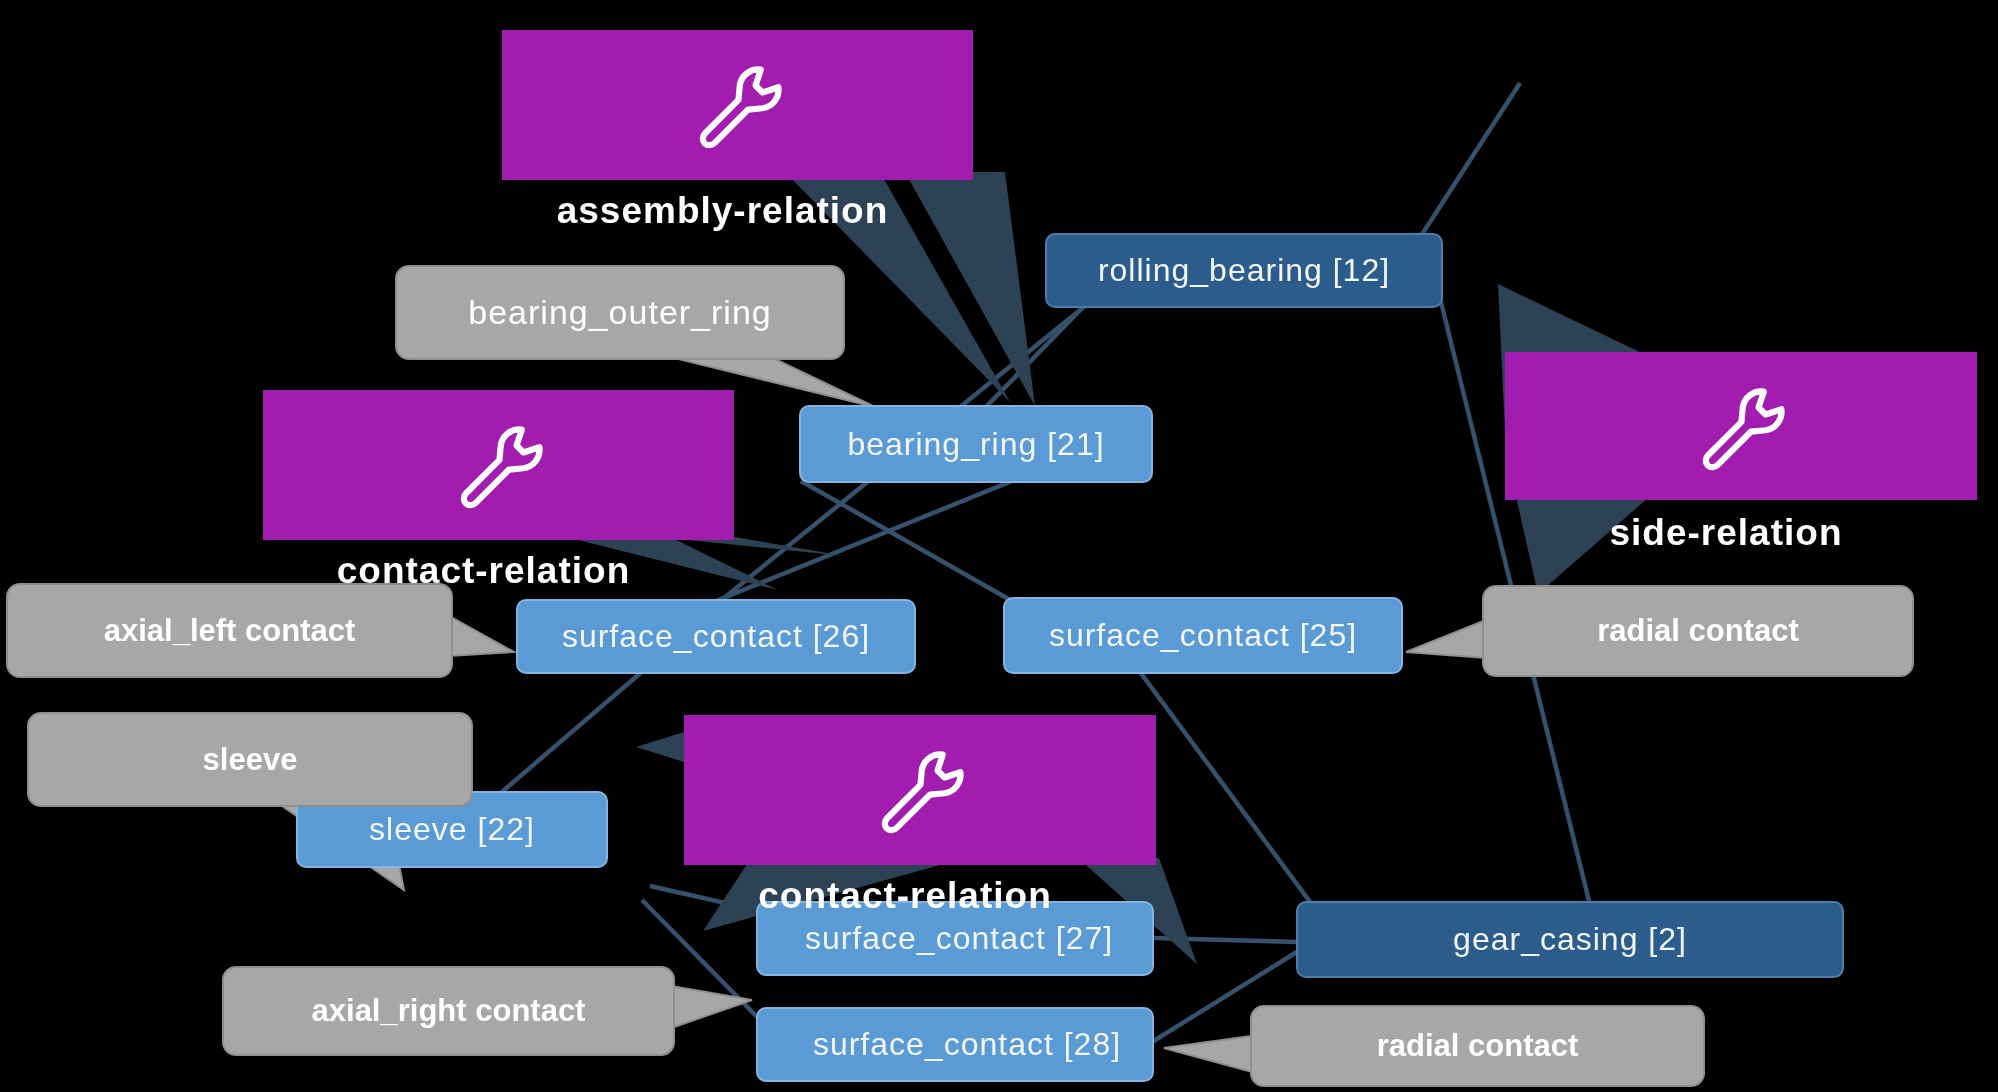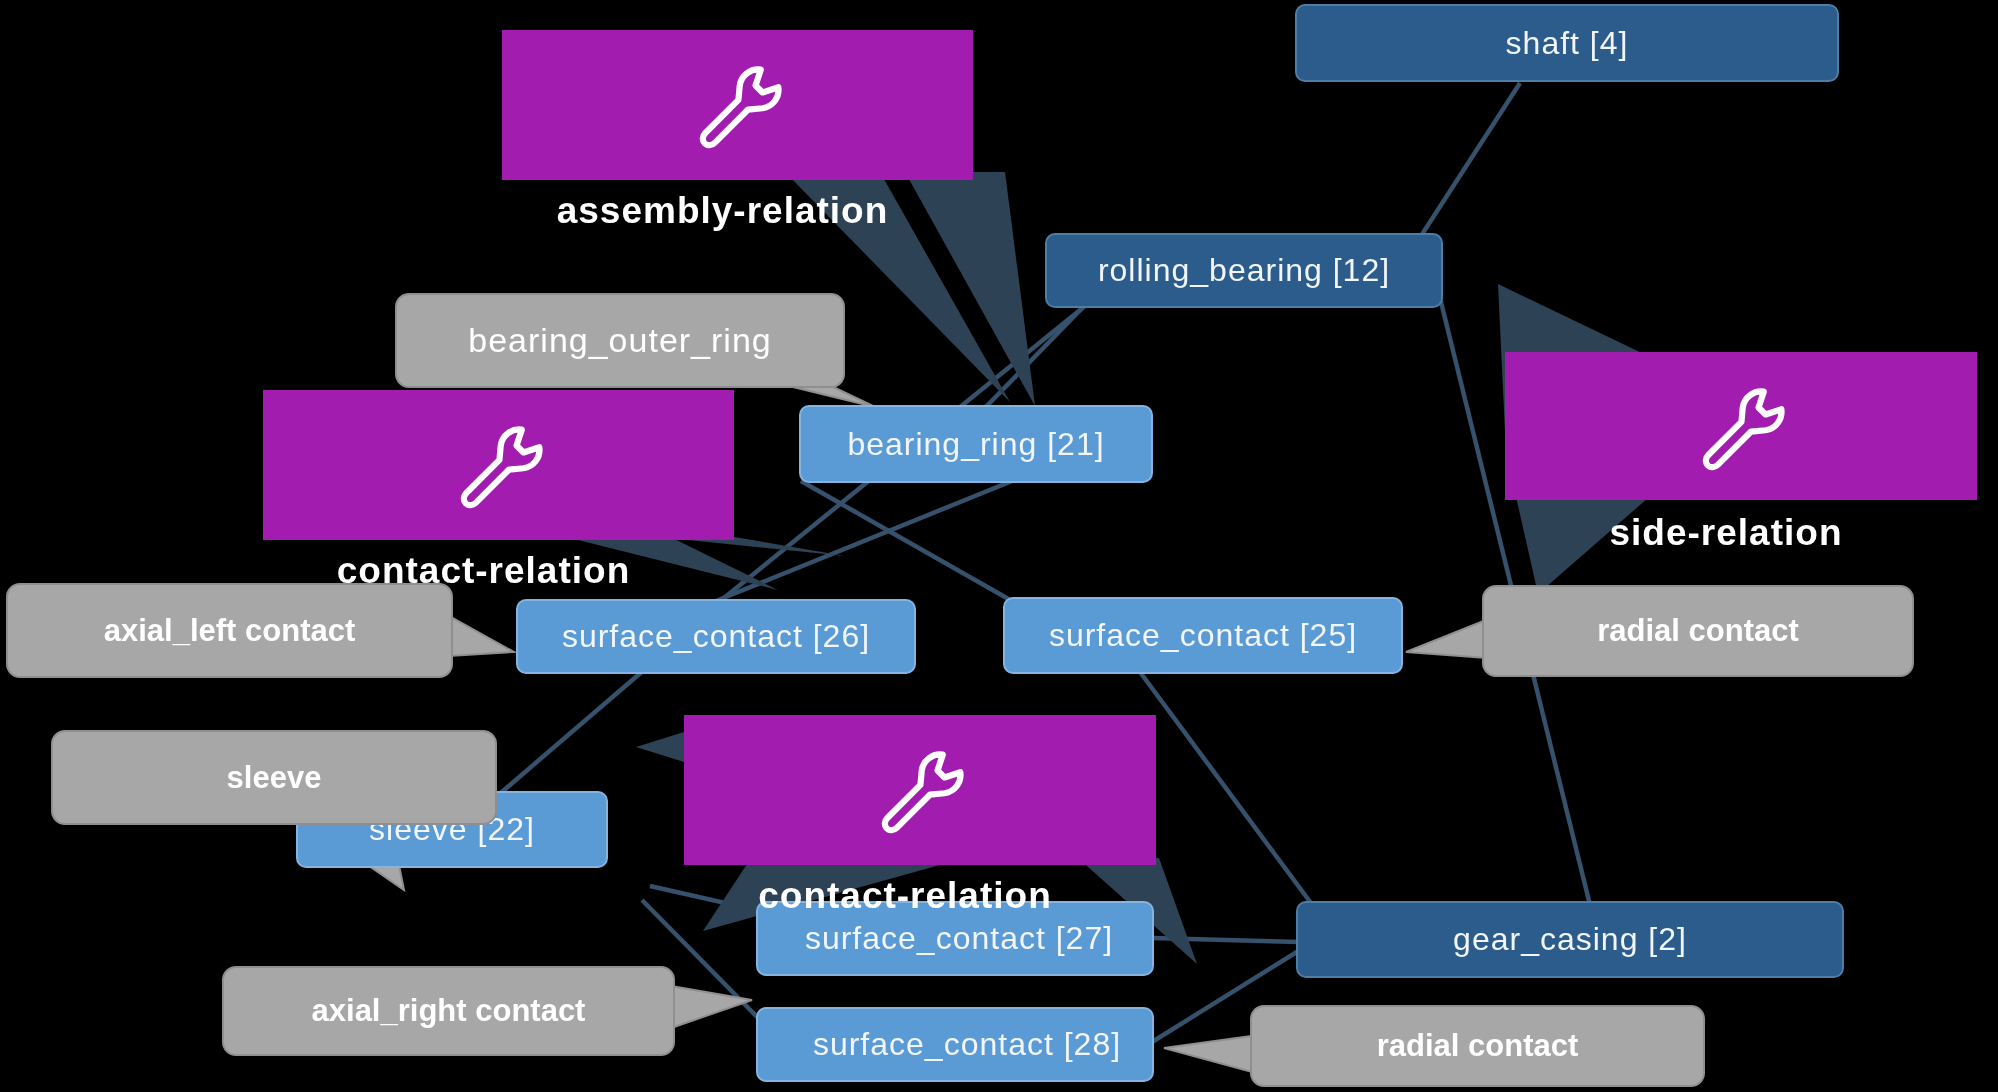--- a/index.html
+++ b/index.html
@@ -11,21 +11,21 @@
         box-sizing:border-box;white-space:nowrap;}
   .node.dark{background:#2b5c8b;border:2px solid #4c7ea7;}
   .node.light{background:#5b9bd5;border:2px solid #85b4e0;}
   .callout{position:absolute;z-index:4;background:#a21caf;display:flex;align-items:center;
            color:#ffffff;font-size:37px;font-weight:700;letter-spacing:1px;box-sizing:border-box;flex-direction:column;}
   .callout .icon{flex:0 0 160px;display:flex;align-items:center;justify-content:center;}
   .callout .lbl{flex:1;text-align:center;padding-right:30px;white-space:nowrap;}
   .gray-callout{position:absolute;z-index:4;background:#a7a7a7;border:2px solid #8f8f8f;
                 border-radius:14px;display:flex;align-items:center;justify-content:center;
                 color:#ffffff;font-size:31px;font-weight:bold;box-sizing:border-box;white-space:nowrap;}
-  .gray-callout.light-text{font-weight:300;font-size:34px;letter-spacing:1px;margin-top:28px;}
+  .gray-callout.light-text{font-weight:300;font-size:34px;letter-spacing:1px;}
 </style>
 </head>
 <body>
 
 <div id="stage">
   <svg id="edges-layer" viewBox="0 0 1998 1092" xmlns="http://www.w3.org/2000/svg">
       <line x1="1520" y1="83" x2="1408" y2="256" stroke="#36516b" stroke-width="4.5"></line>
       <line x1="1090" y1="300" x2="978" y2="415" stroke="#36516b" stroke-width="4.5"></line>
       <line x1="1440" y1="298" x2="1590" y2="905" stroke="#36516b" stroke-width="4.5"></line>
       <line x1="1012" y1="481" x2="716" y2="601" stroke="#36516b" stroke-width="4.5"></line>
@@ -46,23 +46,20 @@
       <polygon points="684,732 684,762 636,747" fill="#2d4254"></polygon>
       <polygon points="751,858 965,858 703,931" fill="#2d4254"></polygon>
       <polygon points="1078,858 1159,858 1197,964" fill="#2d4254"></polygon>
       <polygon points="650,352 760,352 875,407" fill="#a7a7a7" stroke="#8f8f8f" stroke-width="2"></polygon>
       <polygon points="449,616 449,656 514,652" fill="#a7a7a7" stroke="#8f8f8f" stroke-width="2"></polygon>
       <polygon points="282,806 404,890 395,845 468,806" fill="#a7a7a7" stroke="#8f8f8f" stroke-width="2"></polygon>
       <polygon points="671,986 671,1028 752,1000" fill="#a7a7a7" stroke="#8f8f8f" stroke-width="2"></polygon>
       <polygon points="1486,620 1486,658 1406,652" fill="#a7a7a7" stroke="#8f8f8f" stroke-width="2"></polygon>
       <polygon points="1252,1036 1252,1072 1164,1048" fill="#a7a7a7" stroke="#8f8f8f" stroke-width="2"></polygon>
     </svg>
-<div class="node dark" style="left: 1295px; top: 4px; width: 544px; height: 78px;">
-      <span>shaft [4]</span>
-    </div>
     <div class="node dark" style="left: 1045px; top: 233px; width: 398px; height: 75px;">
       <span>rolling_bearing [12]</span>
     </div>
     <div class="node light" style="left: 799px; top: 405px; width: 354px; height: 78px;">
       <span>bearing_ring [21]</span>
     </div>
     <div class="node light" style="left: 516px; top: 599px; width: 400px; height: 75px;">
       <span>surface_contact [26]</span>
     </div>
     <div class="node light" style="left: 1003px; top: 597px; width: 400px; height: 77px;">
@@ -119,21 +116,21 @@
         </svg>
       </span>
       <span class="lbl">contact-relation</span>
     </div>
     <div class="gray-callout light-text" style="left: 395px; top: 265px; width: 450px; height: 95px;">
       <span>bearing_outer_ring</span>
     </div>
     <div class="gray-callout" style="left: 6px; top: 583px; width: 447px; height: 95px;">
       <span>axial_left contact</span>
     </div>
-    <div class="gray-callout" style="left: 27px; top: 730px; width: 446px; height: 95px; margin-left: 24px;">
+    <div class="gray-callout" style="left: 27px; top: 712px; width: 446px; height: 95px;">
       <span>sleeve</span>
     </div>
     <div class="gray-callout" style="left: 222px; top: 966px; width: 453px; height: 90px; justify-content: center;">
       <span>axial_right contact</span>
     </div>
     <div class="gray-callout" style="left: 1482px; top: 585px; width: 432px; height: 92px;">
       <span>radial contact</span>
     </div>
     <div class="gray-callout" style="left: 1250px; top: 1005px; width: 455px; height: 82px;">
       <span>radial contact</span>

